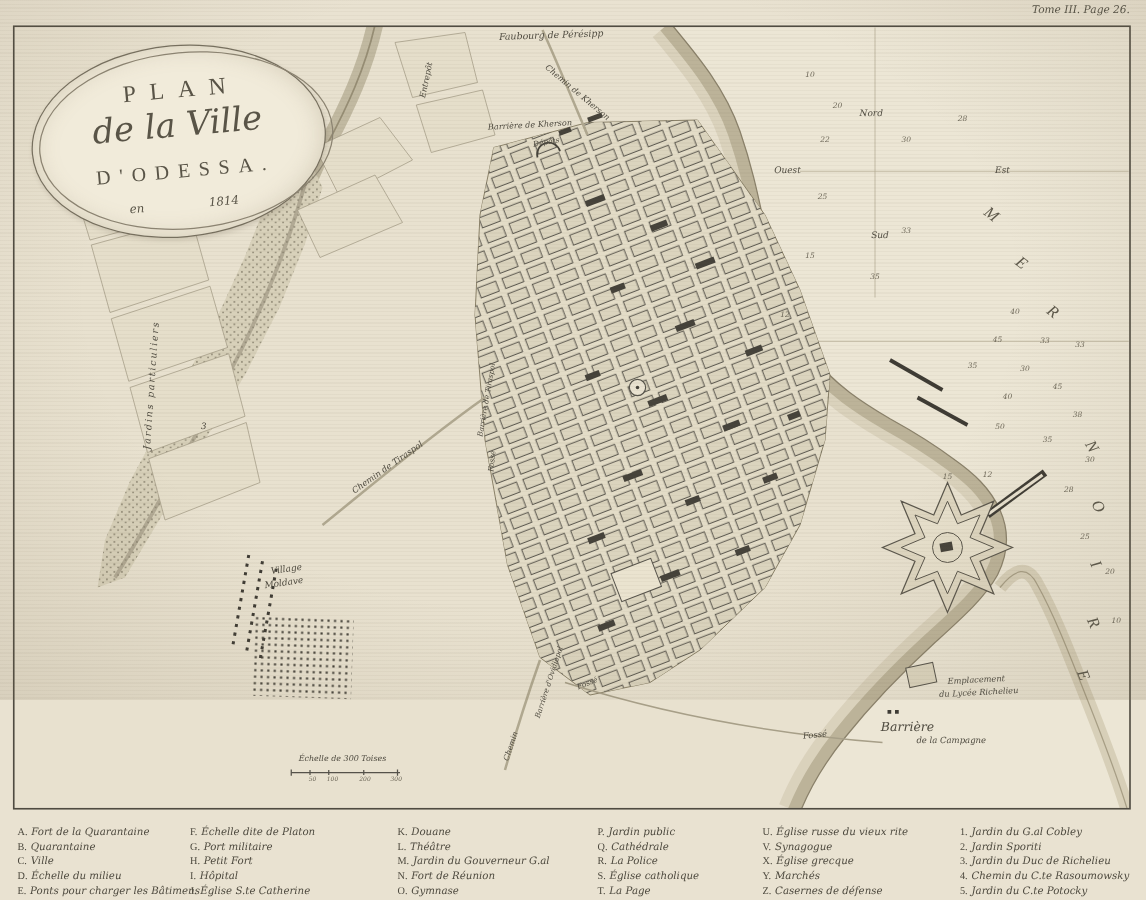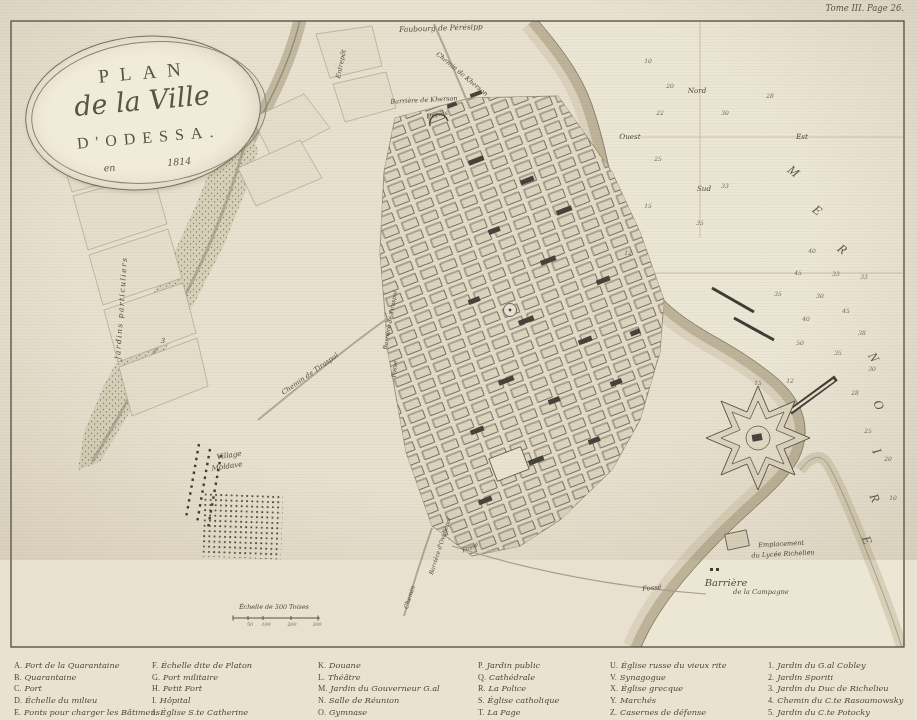--- a/index.html
+++ b/index.html
@@ -279,36 +279,36 @@
         <span>en</span>
         <span>1814</span>
       </div>
     </div>
   </div>
 
   <div id="legend">
       <div class="legend-col" style="left: 14px;">
         <div class="legend-row"><span class="lkey">A.</span><span class="ltext">Fort de la Quarantaine</span></div>
         <div class="legend-row"><span class="lkey">B.</span><span class="ltext">Quarantaine</span></div>
-        <div class="legend-row"><span class="lkey">C.</span><span class="ltext">Port</span></div>
+        <div class="legend-row"><span class="lkey">C.</span><span class="ltext">Ville</span></div>
         <div class="legend-row"><span class="lkey">D.</span><span class="ltext">Échelle du milieu</span></div>
         <div class="legend-row"><span class="lkey">E.</span><span class="ltext">Ponts pour charger les Bâtimens</span></div>
       </div>
       <div class="legend-col" style="left: 152px;">
         <div class="legend-row"><span class="lkey">F.</span><span class="ltext">Échelle dite de Platon</span></div>
         <div class="legend-row"><span class="lkey">G.</span><span class="ltext">Port militaire</span></div>
         <div class="legend-row"><span class="lkey">H.</span><span class="ltext">Petit Fort</span></div>
         <div class="legend-row"><span class="lkey">I.</span><span class="ltext">Hôpital</span></div>
         <div class="legend-row"><span class="lkey">J.</span><span class="ltext">Église S.te Catherine</span></div>
       </div>
       <div class="legend-col" style="left: 318px;">
         <div class="legend-row"><span class="lkey">K.</span><span class="ltext">Douane</span></div>
         <div class="legend-row"><span class="lkey">L.</span><span class="ltext">Théâtre</span></div>
         <div class="legend-row"><span class="lkey">M.</span><span class="ltext">Jardin du Gouverneur G.al</span></div>
-        <div class="legend-row"><span class="lkey">N.</span><span class="ltext">Salle de Réunion</span></div>
+        <div class="legend-row"><span class="lkey">N.</span><span class="ltext">Fort de Réunion</span></div>
         <div class="legend-row"><span class="lkey">O.</span><span class="ltext">Gymnase</span></div>
       </div>
       <div class="legend-col" style="left: 478px;">
         <div class="legend-row"><span class="lkey">P.</span><span class="ltext">Jardin public</span></div>
         <div class="legend-row"><span class="lkey">Q.</span><span class="ltext">Cathédrale</span></div>
         <div class="legend-row"><span class="lkey">R.</span><span class="ltext">La Police</span></div>
         <div class="legend-row"><span class="lkey">S.</span><span class="ltext">Église catholique</span></div>
         <div class="legend-row"><span class="lkey">T.</span><span class="ltext">La Page</span></div>
       </div>
       <div class="legend-col" style="left: 610px;">

